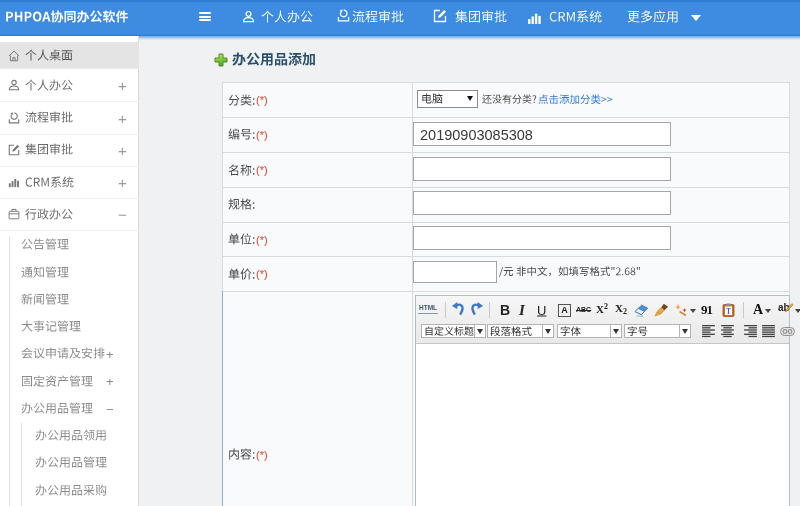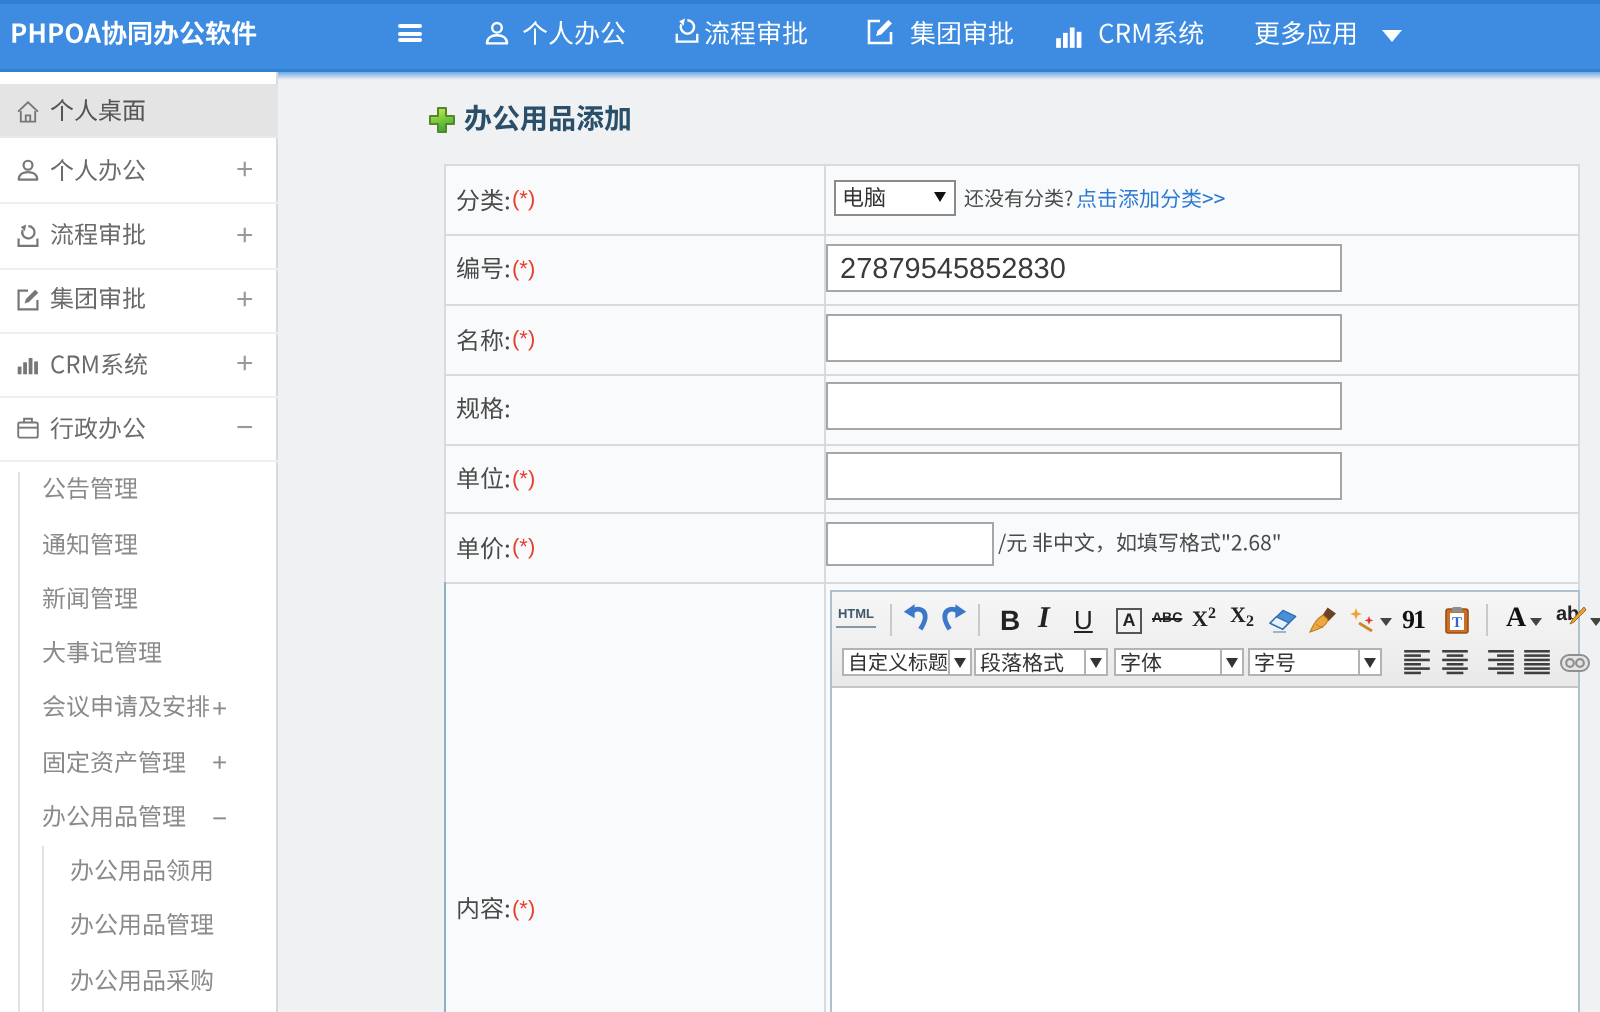--- a/index.html
+++ b/index.html
@@ -200,21 +200,21 @@
       <path d="M5 5.2V6.8H2.2V5.2ZM5.8 5.2H8.7V6.8H5.8ZM5 4.4H2.2V2.9H5ZM5.8 4.4V2.9H8.7V4.4ZM1.4 2.1V8.3H2.2V7.6H5V8.8C5 10.1 5.3 10.4 6.6 10.4C6.8 10.4 8.7 10.4 9 10.4C10.2 10.4 10.4 9.8 10.6 8.1C10.3 8.1 10 7.9 9.8 7.8C9.7 9.2 9.6 9.6 9 9.6C8.6 9.6 7 9.6 6.6 9.6C6 9.6 5.8 9.4 5.8 8.8V7.6H9.5V2.1H5.8V0.5H5V2.1ZM19.1 3.2C18.9 3.9 18.6 4.7 18.3 5.4C17.9 4.8 17.4 4.2 17 3.7L16.5 4.1C17 4.7 17.5 5.4 18 6.1C17.5 6.9 17 7.6 16.4 8.2C16.6 8.3 16.9 8.6 17 8.7C17.5 8.2 18 7.5 18.4 6.8C18.8 7.4 19.1 7.9 19.3 8.4L19.9 7.9C19.7 7.4 19.2 6.7 18.8 6C19.2 5.2 19.5 4.3 19.8 3.3ZM17.3 0.7C17.6 1.1 17.9 1.7 18 2.1H15.2V2.9H21.4V2.1H18.6L18.9 2C18.7 1.6 18.3 0.9 18 0.5ZM20.3 3.7V9.2H16.3V3.8H15.5V10H20.3V10.6H21.1V3.7ZM14.1 1.5V3.4H12.7V1.5ZM12 0.8V4.9C12 6.5 11.9 8.7 11.3 10.2C11.5 10.2 11.8 10.5 11.9 10.6C12.4 9.5 12.6 8.1 12.7 6.7H14.1V9.6C14.1 9.7 14.1 9.8 14 9.8C13.9 9.8 13.5 9.8 13.2 9.8C13.3 10 13.4 10.3 13.4 10.5C13.9 10.5 14.3 10.5 14.5 10.3C14.8 10.2 14.8 10 14.8 9.6V0.8ZM14.1 4.1V6H12.7L12.7 4.9V4.1Z" fill="#333333"></path>
     </svg>
 <div class="abs" style="left:467px;top:96px;width:0;height:0;border-left:3.5px solid transparent;border-right:3.5px solid transparent;border-top:5px solid #111"></div>
 <svg class="t" style="left:482px;top:94px" width="55" height="11" viewBox="0 0 55 11">
       <path d="M6.8 3.9C7.5 4.7 8.5 5.7 8.9 6.2L9.5 5.7C9 5.1 8 4.2 7.3 3.5ZM0.8 1C1.4 1.5 2 2.2 2.4 2.7L3 2.2C2.6 1.8 1.9 1.1 1.4 0.6ZM3.2 1.1V1.8H6.3C5.5 3.4 4.2 4.8 2.8 5.7C3 5.8 3.3 6.1 3.4 6.3C4.2 5.7 5.1 4.9 5.8 4V8.1H6.5V2.9C6.8 2.6 7 2.2 7.1 1.8H9.3V1.1ZM2.5 3.8H0.4V4.5H1.7V7.6C1.3 7.8 0.8 8.3 0.2 8.9L0.8 9.6C1.3 8.9 1.8 8.3 2.1 8.3C2.3 8.3 2.6 8.6 3.1 8.9C3.8 9.4 4.6 9.5 5.9 9.5C6.9 9.5 8.8 9.4 9.5 9.4C9.5 9.2 9.6 8.8 9.7 8.5C8.7 8.7 7.2 8.7 6 8.7C4.8 8.7 3.9 8.7 3.2 8.2C2.9 8 2.7 7.8 2.5 7.7ZM10.8 1.1C11.4 1.4 12.2 1.9 12.7 2.2L13.1 1.6C12.7 1.3 11.9 0.9 11.3 0.5ZM10.3 3.8C11 4.1 11.8 4.6 12.2 4.9L12.6 4.3C12.2 4 11.4 3.5 10.8 3.2ZM10.7 9 11.3 9.5C11.8 8.5 12.5 7.3 13 6.2L12.4 5.7C11.9 6.9 11.2 8.2 10.7 9ZM14.4 0.8V1.9C14.4 2.7 14.2 3.5 12.9 4.1C13 4.2 13.3 4.5 13.4 4.7C14.9 4 15.2 2.9 15.2 1.9V1.5H17.1V2.9C17.1 3.8 17.3 4.1 18 4.1C18.2 4.1 18.8 4.1 19 4.1C19.2 4.1 19.4 4.1 19.6 4C19.5 3.8 19.5 3.5 19.5 3.3C19.4 3.3 19.1 3.4 19 3.4C18.8 3.4 18.2 3.4 18.1 3.4C17.9 3.4 17.9 3.3 17.9 3V0.8ZM17.8 5.5C17.4 6.3 16.9 6.9 16.2 7.4C15.5 6.9 15 6.3 14.6 5.5ZM13.4 4.8V5.5H14.1L13.8 5.6C14.3 6.5 14.8 7.2 15.6 7.9C14.7 8.4 13.7 8.7 12.7 8.9C12.8 9.1 13 9.4 13.1 9.6C14.2 9.3 15.2 8.9 16.2 8.3C17 8.9 18 9.4 19.2 9.6C19.3 9.4 19.5 9.1 19.7 8.9C18.6 8.7 17.6 8.4 16.8 7.9C17.7 7.2 18.4 6.2 18.9 5L18.4 4.8L18.2 4.8ZM23.9 0.4C23.8 0.8 23.6 1.3 23.5 1.7H20.6V2.4H23.2C22.5 3.7 21.6 4.9 20.4 5.8C20.5 5.9 20.8 6.2 20.9 6.3C21.5 5.9 22.1 5.4 22.6 4.7V9.6H23.3V7.6H27.5V8.7C27.5 8.8 27.4 8.9 27.3 8.9C27.1 8.9 26.5 8.9 25.8 8.9C25.9 9.1 26 9.4 26.1 9.6C26.9 9.6 27.5 9.6 27.8 9.5C28.1 9.3 28.2 9.1 28.2 8.7V3.6H23.4C23.6 3.2 23.8 2.8 24 2.4H29.4V1.7H24.3C24.4 1.3 24.6 1 24.7 0.6ZM23.3 5.9H27.5V7H23.3ZM23.3 5.3V4.2H27.5V5.3ZM36.7 0.6 36 0.9C36.8 2.3 38 4 39 4.9C39.1 4.7 39.4 4.4 39.6 4.2C38.6 3.5 37.4 1.9 36.7 0.6ZM33.2 0.6C32.7 2.1 31.6 3.5 30.4 4.4C30.6 4.5 30.9 4.8 31.1 5C31.4 4.7 31.6 4.5 31.9 4.2V4.9H33.8C33.6 6.6 33 8.2 30.6 9C30.8 9.2 31 9.4 31.1 9.6C33.7 8.7 34.3 6.9 34.6 4.9H37.3C37.2 7.4 37 8.4 36.8 8.7C36.7 8.8 36.6 8.8 36.4 8.8C36.1 8.8 35.5 8.8 34.9 8.7C35 8.9 35.1 9.2 35.1 9.5C35.8 9.5 36.4 9.5 36.7 9.5C37 9.5 37.3 9.4 37.5 9.1C37.8 8.8 38 7.6 38.1 4.5C38.1 4.4 38.1 4.2 38.1 4.2H31.9C32.8 3.3 33.5 2.1 34 0.8ZM47.5 0.6C47.2 1 46.8 1.6 46.5 2L47.1 2.2C47.4 1.9 47.9 1.3 48.2 0.8ZM41.8 0.9C42.2 1.3 42.7 1.9 42.9 2.3L43.5 2C43.3 1.6 42.9 1 42.4 0.6ZM44.6 0.4V2.4H40.7V3H44C43.2 3.9 41.9 4.6 40.5 4.9C40.7 5 40.9 5.3 41 5.5C42.4 5.1 43.7 4.3 44.6 3.3V5H45.4V3.5C46.6 4.1 48.1 5 48.9 5.5L49.3 4.9C48.5 4.4 47.1 3.6 45.8 3H49.3V2.4H45.4V0.4ZM44.6 5.2C44.6 5.6 44.5 6 44.4 6.3H40.7V7H44.2C43.7 8 42.6 8.6 40.5 8.9C40.6 9.1 40.8 9.4 40.9 9.6C43.3 9.2 44.5 8.3 45 7.1C45.8 8.5 47.1 9.3 49.2 9.6C49.2 9.4 49.5 9.1 49.6 8.9C47.8 8.7 46.5 8.1 45.7 7H49.4V6.3H45.2C45.3 6 45.4 5.6 45.4 5.2ZM51.8 6.6H52.6C52.4 5 54.2 4.4 54.2 3C54.2 1.9 53.5 1.2 52.3 1.2C51.5 1.2 50.9 1.6 50.4 2.1L51 2.6C51.3 2.2 51.7 1.9 52.2 1.9C53 1.9 53.3 2.4 53.3 3C53.3 4.2 51.5 4.9 51.8 6.6ZM52.2 8.9C52.6 8.9 52.9 8.7 52.9 8.2C52.9 7.8 52.6 7.5 52.2 7.5C51.8 7.5 51.6 7.8 51.6 8.2C51.6 8.7 51.8 8.9 52.2 8.9Z" fill="#4a4a4a"></path>
     </svg>
 <svg class="t" style="left:538px;top:94px" width="75" height="11" viewBox="0 0 75 11">
       <path d="M2.5 4.3H8V6.2H2.5ZM3.6 7.9C3.7 8.5 3.8 9.4 3.8 9.9L4.6 9.8C4.6 9.3 4.5 8.5 4.3 7.8ZM5.7 7.9C6 8.5 6.4 9.4 6.5 9.9L7.2 9.7C7.1 9.2 6.8 8.3 6.5 7.7ZM7.9 7.8C8.4 8.4 9 9.4 9.2 10L10 9.6C9.7 9.1 9.1 8.2 8.6 7.5ZM1.9 7.6C1.5 8.3 1 9.2 0.4 9.7L1.2 10C1.7 9.5 2.3 8.6 2.6 7.8ZM1.7 3.6V6.9H8.8V3.6H5.6V2.2H9.6V1.5H5.6V0.4H4.8V3.6ZM12.1 6V9.4H18.6V10H19.4V6H18.6V8.7H16.2V5.2H20.3V4.4H16.2V2.8H19.6V2H16.2V0.4H15.4V2H12V2.8H15.4V4.4H11.2V5.2H15.4V8.7H12.9V6ZM25.3 6.2C25 7 24.6 7.9 23.9 8.4L24.5 8.8C25.2 8.2 25.6 7.2 25.9 6.4ZM27.8 6.5C28.1 7.2 28.4 8.2 28.4 8.8L29.1 8.5C29 7.9 28.7 7 28.3 6.3ZM29 6.2C29.6 7 30.3 8.1 30.5 8.9L31.2 8.5C30.9 7.8 30.3 6.8 29.7 6ZM26.6 5V9.2C26.6 9.3 26.6 9.3 26.4 9.3C26.3 9.3 25.8 9.3 25.3 9.3C25.4 9.5 25.5 9.8 25.5 10C26.2 10 26.7 10 27 9.9C27.2 9.8 27.3 9.6 27.3 9.2V5ZM21.9 1C22.5 1.3 23.2 1.8 23.6 2.2L24.1 1.6C23.7 1.2 23 0.8 22.4 0.5ZM21.4 3.9C22 4.2 22.8 4.6 23.2 4.9L23.6 4.3C23.2 4 22.5 3.6 21.8 3.3ZM21.6 9.5 22.3 9.9C22.8 9 23.3 7.7 23.7 6.7L23.1 6.2C22.6 7.4 22.1 8.7 21.6 9.5ZM24.4 1V1.7H26.8C26.6 2.2 26.5 2.7 26.3 3.1H24V3.9H25.9C25.4 4.7 24.6 5.5 23.7 5.9C23.8 6.1 24 6.4 24.1 6.5C25.3 5.9 26.2 5 26.8 3.9H28.1C28.7 4.9 29.7 5.9 30.7 6.4C30.8 6.2 31 5.9 31.2 5.8C30.3 5.4 29.5 4.7 28.9 3.9H31V3.1H27.1C27.3 2.7 27.5 2.2 27.6 1.7H30.7V1ZM37.5 1.7V9.9H38.3V9.1H40.3V9.8H41.1V1.7ZM38.3 8.3V2.4H40.3V8.3ZM33.5 0.5 33.5 2.4H32.1V3.1H33.5C33.4 5.8 33.1 8.1 31.8 9.5C32 9.6 32.3 9.9 32.4 10.1C33.8 8.5 34.2 6 34.3 3.1H35.9C35.8 7.2 35.7 8.6 35.5 8.9C35.4 9.1 35.3 9.1 35.1 9.1C34.9 9.1 34.5 9.1 34 9.1C34.1 9.3 34.2 9.6 34.2 9.8C34.7 9.9 35.2 9.9 35.5 9.8C35.8 9.8 36 9.7 36.2 9.4C36.5 9 36.6 7.4 36.6 2.8C36.6 2.7 36.6 2.4 36.6 2.4H34.3L34.3 0.5ZM49.1 0.6 48.3 0.9C49.1 2.4 50.3 4.1 51.5 5.1C51.6 4.9 51.9 4.6 52.1 4.4C51 3.6 49.7 2 49.1 0.6ZM45.4 0.6C44.8 2.2 43.7 3.7 42.5 4.6C42.7 4.7 43 5 43.1 5.2C43.4 4.9 43.7 4.7 44 4.4V5.1H46C45.7 6.9 45.2 8.6 42.7 9.4C42.9 9.6 43.1 9.9 43.2 10.1C45.8 9.1 46.5 7.2 46.8 5.1H49.7C49.6 7.8 49.4 8.8 49.1 9.1C49 9.2 48.9 9.2 48.7 9.2C48.4 9.2 47.8 9.2 47.1 9.1C47.3 9.3 47.4 9.7 47.4 9.9C48 9.9 48.7 10 49 9.9C49.4 9.9 49.6 9.8 49.9 9.6C50.2 9.1 50.4 8 50.5 4.7C50.5 4.6 50.5 4.3 50.5 4.3H44C44.9 3.4 45.7 2.2 46.2 0.8ZM60.3 0.6C60.1 1 59.6 1.7 59.3 2.1L59.9 2.3C60.3 1.9 60.8 1.4 61.2 0.8ZM54.4 0.9C54.8 1.3 55.3 2 55.5 2.4L56.2 2C56 1.6 55.5 1 55.1 0.6ZM57.3 0.4V2.4H53.3V3.2H56.7C55.8 4 54.4 4.8 53.1 5.1C53.2 5.3 53.4 5.5 53.6 5.7C55 5.3 56.4 4.5 57.3 3.5V5.2H58.1V3.6C59.5 4.3 61 5.2 61.9 5.7L62.3 5.1C61.4 4.6 59.9 3.8 58.6 3.2H62.3V2.4H58.1V0.4ZM57.4 5.5C57.3 5.9 57.2 6.2 57.2 6.6H53.2V7.3H56.9C56.3 8.3 55.3 9 53 9.3C53.1 9.5 53.3 9.8 53.4 10C56 9.6 57.2 8.7 57.7 7.4C58.5 8.9 60 9.7 62.1 10C62.2 9.8 62.4 9.5 62.6 9.3C60.7 9.1 59.3 8.4 58.5 7.3H62.3V6.6H58C58.1 6.2 58.1 5.9 58.2 5.5ZM63.4 7.7 68.4 5.7V4.9L63.4 2.9V3.8L65.9 4.7L67.5 5.3V5.3L65.9 5.9L63.4 6.8ZM69.2 7.7 74.3 5.7V4.9L69.2 2.9V3.8L71.7 4.7L73.3 5.3V5.3L71.7 5.9L69.2 6.8Z" fill="#2a7ad2"></path>
     </svg>
 <div class="abs" style="left:413px;top:122px;width:258px;height:24px;background:#fff;border:1px solid #a6a6a6"></div>
-<div style="position:absolute;left:420px;top:134.5px;transform:translateY(-50%);font:normal 14.5px 'Liberation Sans',sans-serif;color:#3a3a3a;white-space:nowrap;">27879545852830</div>
+<div style="position:absolute;left:420px;top:134.5px;transform:translateY(-50%);font:normal 14.5px 'Liberation Sans',sans-serif;color:#3a3a3a;white-space:nowrap;">20190903085308</div>
 <div class="abs" style="left:413px;top:157px;width:258px;height:24px;background:#fff;border:1px solid #a6a6a6"></div>
 <div class="abs" style="left:413px;top:191px;width:258px;height:24px;background:#fff;border:1px solid #a6a6a6"></div>
 <div class="abs" style="left:413px;top:226px;width:258px;height:24px;background:#fff;border:1px solid #a6a6a6"></div>
 <div class="abs" style="left:413px;top:261px;width:84px;height:22px;background:#fff;border:1px solid #a6a6a6"></div>
 <svg class="t" style="left:499px;top:266px" width="142" height="11" viewBox="0 0 142 11">
       <path d="M0.1 11.1H0.8L4 0.9H3.3ZM5.7 1.2V2H13.1V1.2ZM4.7 4.1V4.9H7.4C7.3 6.9 6.9 8.5 4.6 9.4C4.8 9.5 5 9.8 5.1 10C7.6 9 8.1 7.2 8.3 4.9H10.2V8.7C10.2 9.6 10.5 9.9 11.4 9.9C11.6 9.9 12.7 9.9 13 9.9C13.9 9.9 14.1 9.4 14.2 7.6C14 7.5 13.6 7.4 13.4 7.2C13.4 8.8 13.3 9.1 12.9 9.1C12.6 9.1 11.7 9.1 11.5 9.1C11.1 9.1 11 9 11 8.7V4.9H14V4.1ZM23 0.4V10H23.9V7.5H27V6.7H23.9V5.1H26.6V4.3H23.9V2.8H26.8V2H23.9V0.4ZM17.6 6.7V7.5H20.7V10H21.5V0.4H20.7V2H17.8V2.8H20.7V4.3H18V5.1H20.7V6.7ZM32.3 0.4V2.3H28.5V7.2H29.3V6.6H32.3V10H33.1V6.6H36.1V7.2H36.9V2.3H33.1V0.4ZM29.3 5.8V3H32.3V5.8ZM36.1 5.8H33.1V3H36.1ZM42.4 0.6C42.7 1.1 43.1 1.8 43.2 2.2L44.1 1.9C43.9 1.5 43.5 0.8 43.2 0.3ZM38.5 2.2V3H40.1C40.8 4.6 41.6 6 42.7 7.1C41.5 8.1 40.1 8.8 38.3 9.3C38.5 9.5 38.8 9.8 38.8 10C40.6 9.5 42.1 8.7 43.2 7.7C44.4 8.7 45.9 9.5 47.6 10C47.7 9.7 47.9 9.4 48.1 9.2C46.4 8.8 45 8.1 43.8 7.1C44.9 6 45.7 4.7 46.3 3H48V2.2ZM43.3 6.5C42.3 5.5 41.5 4.3 41 3H45.4C44.9 4.4 44.2 5.6 43.3 6.5ZM50.1 10.3C51.2 9.9 51.9 9.1 51.9 7.9C51.9 7.2 51.6 6.7 51 6.7C50.6 6.7 50.2 7 50.2 7.5C50.2 8 50.6 8.2 51 8.2L51.2 8.2C51.2 8.9 50.7 9.4 49.9 9.8ZM63.2 3.3C63 4.7 62.7 5.9 62.2 6.9C61.8 6.5 61.3 6.2 60.8 5.8C61.1 5.1 61.3 4.2 61.5 3.3ZM60 6.1C60.6 6.5 61.2 7 61.8 7.5C61.2 8.4 60.4 9 59.5 9.4C59.6 9.6 59.8 9.9 59.9 10.1C60.9 9.6 61.8 9 62.4 8.1C62.8 8.5 63.2 8.8 63.5 9.1L64 8.5C63.7 8.2 63.3 7.8 62.8 7.4C63.4 6.2 63.8 4.6 64 2.6L63.5 2.5L63.4 2.5H61.7C61.8 1.8 61.9 1.1 62 0.4L61.2 0.4C61.2 1.1 61 1.8 60.9 2.5H59.5V3.3H60.7C60.5 4.3 60.2 5.4 60 6.1ZM64.6 1.5V9.8H65.3V9H67.9V9.6H68.7V1.5ZM65.3 8.2V2.3H67.9V8.2ZM76.8 8.6C77.5 9 78.4 9.6 78.9 10L79.4 9.5C78.9 9.1 78 8.5 77.3 8.1ZM75.1 8.1C74.6 8.6 73.6 9.1 72.8 9.5C73 9.6 73.2 9.9 73.3 10C74.1 9.7 75.1 9.1 75.8 8.5ZM75.9 0.4C75.9 0.7 75.8 1 75.7 1.4H73.4V2H75.6L75.5 2.7H73.9V7.4H73V8.1H79.5V7.4H78.6V2.7H76.2L76.4 2H79.3V1.4H76.5L76.7 0.4ZM74.6 7.4V6.7H77.9V7.4ZM74.6 4.4H77.9V5H74.6ZM74.6 3.9V3.3H77.9V3.9ZM74.6 5.5H77.9V6.2H74.6ZM69.8 7.8 70.1 8.6C71 8.2 72 7.8 73.1 7.3L72.9 6.6L71.8 7V3.7H73V2.9H71.8V0.5H71.1V2.9H69.9V3.7H71.1V7.3C70.6 7.5 70.2 7.7 69.8 7.8ZM80.8 0.9V3H81.6V1.7H88.8V3H89.6V0.9ZM80.9 7V7.7H86.9V7ZM83.1 1.9C82.9 3.1 82.5 4.8 82.2 5.9H87.8C87.6 7.9 87.4 8.8 87.1 9.1C86.9 9.2 86.8 9.2 86.6 9.2C86.3 9.2 85.6 9.2 84.9 9.1C85 9.3 85.1 9.7 85.1 9.9C85.8 9.9 86.5 9.9 86.8 9.9C87.2 9.9 87.5 9.8 87.7 9.6C88.1 9.2 88.4 8.1 88.6 5.5C88.6 5.4 88.6 5.1 88.6 5.1H83.2L83.5 3.8H88.4V3.1H83.7L83.9 2ZM96.5 2.2H98.8C98.5 2.9 98.1 3.5 97.6 4C97.1 3.5 96.7 2.9 96.4 2.4ZM92.6 0.4V2.6H91V3.4H92.5C92.2 4.8 91.5 6.5 90.8 7.4C90.9 7.5 91.1 7.8 91.2 8.1C91.7 7.4 92.2 6.2 92.6 5V10H93.3V4.7C93.7 5.2 94 5.8 94.2 6.1L94.7 5.5C94.5 5.2 93.6 4.1 93.3 3.8V3.4H94.5L94.3 3.6C94.5 3.7 94.8 4 94.9 4.1C95.3 3.8 95.6 3.4 95.9 3C96.2 3.5 96.6 4 97 4.5C96.1 5.2 95.1 5.8 94 6.1C94.2 6.3 94.4 6.6 94.5 6.8C94.8 6.7 95 6.6 95.3 6.4V10.1H96.1V9.6H99V10H99.8V6.4L100.2 6.6C100.3 6.4 100.6 6 100.7 5.9C99.7 5.6 98.8 5.1 98.1 4.5C98.8 3.7 99.4 2.8 99.8 1.7L99.3 1.5L99.2 1.5H96.9C97.1 1.2 97.2 0.9 97.3 0.6L96.6 0.4C96.2 1.4 95.5 2.5 94.7 3.2V2.6H93.3V0.4ZM96.1 8.9V6.9H99V8.9ZM95.8 6.2C96.5 5.9 97 5.5 97.6 5C98.1 5.4 98.7 5.9 99.4 6.2ZM108.4 0.9C109 1.3 109.6 1.8 109.9 2.2L110.5 1.7C110.2 1.4 109.5 0.8 108.9 0.5ZM106.9 0.4C106.9 1.1 106.9 1.7 107 2.3H101.5V3.1H107C107.3 7 108.2 10.1 109.9 10.1C110.7 10.1 111 9.5 111.1 7.7C110.9 7.6 110.6 7.4 110.4 7.2C110.4 8.7 110.2 9.2 109.9 9.2C108.9 9.2 108.1 6.7 107.8 3.1H110.9V2.3H107.8C107.8 1.7 107.7 1.1 107.7 0.4ZM101.6 8.9 101.8 9.7C103.2 9.4 105.1 9 106.9 8.6L106.8 7.9L104.6 8.3V5.4H106.6V4.7H101.9V5.4H103.8V8.5ZM112.6 4.1H113.2L113.4 2.2L113.4 1.1H112.4L112.4 2.2ZM114.7 4.1H115.3L115.5 2.2L115.5 1.1H114.5L114.5 2.2ZM116.9 9.2H121.7V8.4H119.6C119.2 8.4 118.8 8.4 118.4 8.4C120.2 6.7 121.4 5.2 121.4 3.6C121.4 2.3 120.5 1.4 119.1 1.4C118.2 1.4 117.5 1.8 116.9 2.5L117.4 3C117.9 2.5 118.4 2.1 119 2.1C120 2.1 120.4 2.8 120.4 3.7C120.4 5 119.3 6.5 116.9 8.6ZM123.7 9.3C124.1 9.3 124.4 9 124.4 8.6C124.4 8.2 124.1 7.9 123.7 7.9C123.3 7.9 123 8.2 123 8.6C123 9 123.3 9.3 123.7 9.3ZM128.4 9.3C129.5 9.3 130.6 8.3 130.6 6.8C130.6 5.2 129.7 4.4 128.4 4.4C127.8 4.4 127.2 4.8 126.7 5.3C126.7 3 127.6 2.2 128.7 2.2C129.1 2.2 129.6 2.4 129.9 2.7L130.4 2.2C130 1.7 129.4 1.4 128.6 1.4C127.1 1.4 125.8 2.5 125.8 5.5C125.8 8.1 126.9 9.3 128.4 9.3ZM126.7 6.1C127.2 5.4 127.8 5.1 128.3 5.1C129.2 5.1 129.7 5.8 129.7 6.8C129.7 7.9 129.1 8.6 128.4 8.6C127.4 8.6 126.8 7.7 126.7 6.1ZM134 9.3C135.4 9.3 136.4 8.5 136.4 7.4C136.4 6.3 135.7 5.7 135.1 5.3V5.3C135.5 4.9 136.1 4.2 136.1 3.4C136.1 2.2 135.3 1.4 134 1.4C132.8 1.4 131.9 2.2 131.9 3.3C131.9 4.1 132.4 4.7 132.9 5.1V5.2C132.2 5.5 131.5 6.3 131.5 7.3C131.5 8.5 132.5 9.3 134 9.3ZM134.5 5C133.6 4.7 132.7 4.3 132.7 3.3C132.7 2.6 133.3 2.1 134 2.1C134.8 2.1 135.3 2.7 135.3 3.5C135.3 4 135 4.6 134.5 5ZM134 8.6C133 8.6 132.4 8 132.4 7.2C132.4 6.5 132.8 5.9 133.4 5.5C134.5 5.9 135.5 6.3 135.5 7.3C135.5 8.1 134.9 8.6 134 8.6ZM138 4.1H138.6L138.8 2.2L138.8 1.1H137.8L137.8 2.2ZM140.1 4.1H140.6L140.8 2.2L140.9 1.1H139.8L139.9 2.2Z" fill="#4a4a4a"></path>
     </svg>
 <div class="abs" style="left:222px;top:291px;width:1px;height:215px;background:#8fafc2"></div>
 <div class="abs" style="left:415px;top:295px;width:375px;height:225px;border:1px solid #adc2cf;background:#fff"></div>
 <div class="abs" style="left:416px;top:296px;width:373px;height:48px;background:linear-gradient(#f6f6f6,#e9e9e9);border-bottom:1px solid #c6c6c6"></div>

